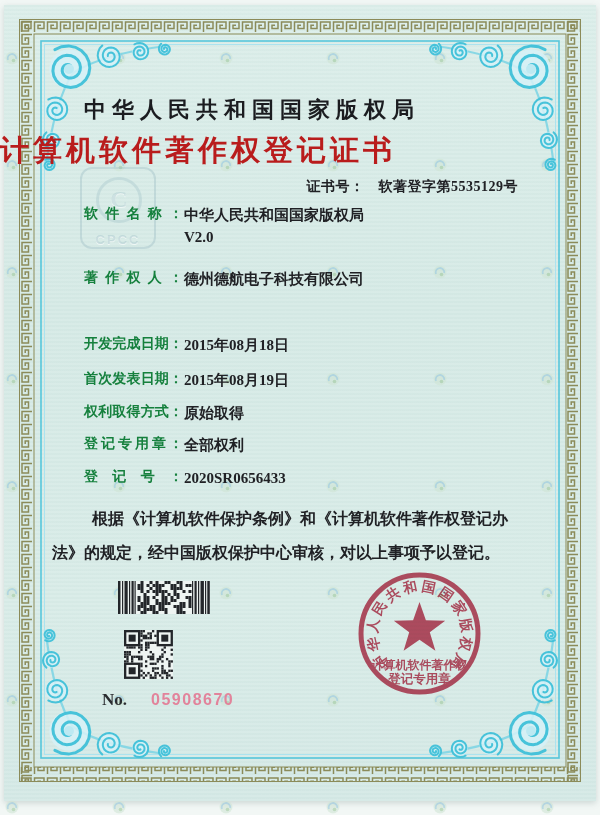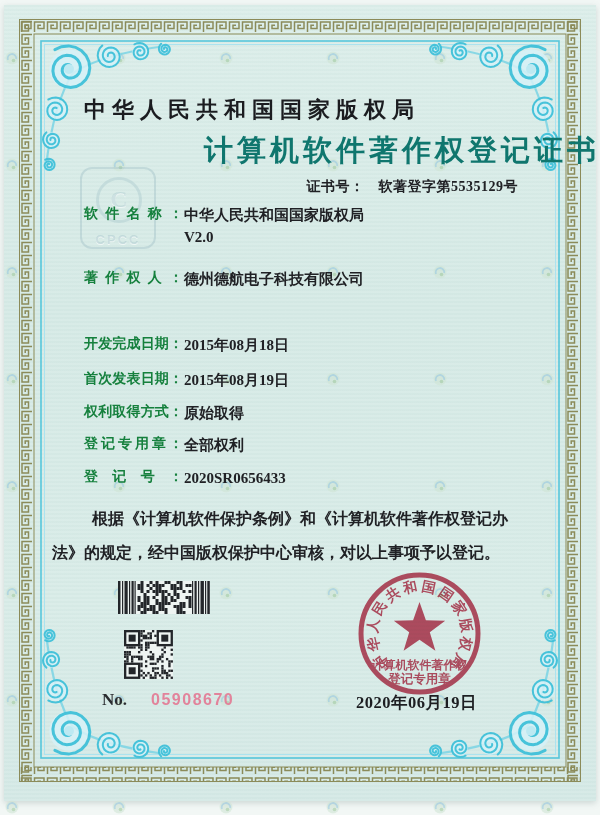--- a/index.html
+++ b/index.html
@@ -6,21 +6,21 @@
   body{width:600px;height:815px;background:#f2f7f5;font-family:"Liberation Serif","DejaVu Serif",serif;}
   .stage{position:relative;width:600px;height:815px;overflow:hidden;}
   .paper{position:absolute;left:4px;top:5px;width:592px;height:796px;
     background:linear-gradient(180deg,#dceeea 0%,#d6eae6 38%,#d9ece8 75%,#d5e9e6 100%);
     box-shadow:0 2px 6px rgba(90,120,115,.25);}
   .paper::after{content:"";position:absolute;inset:0;
     background:repeating-linear-gradient(0deg,rgba(255,255,255,.05) 0 2px,rgba(120,160,150,.03) 2px 4px);}
   svg.deco{position:absolute;left:0;top:0;width:600px;height:815px;}
   .txt{position:absolute;color:#202125;font-weight:bold;}
   .authority{top:95px;left:0;width:504px;text-align:center;font-size:22px;letter-spacing:6px;color:#1b1c20;}
-  .cert-title{top:131px;left:0;width:600px;text-align:right;font-size:29px;letter-spacing:4px;color:#0f766e;}
+  .cert-title{top:131px;left:0;width:600px;text-align:left;font-size:29px;letter-spacing:4px;color:#b91c1c;}
   .cert-no{top:178px;right:82px;font-size:14px;letter-spacing:.5px;}
   .cert-no .gap{display:inline-block;width:14px;}
   .row{position:absolute;left:0;width:600px;height:22px;}
   .lbl{position:absolute;left:84px;width:99px;font-size:14px;font-weight:bold;color:#15803d;
        text-align:justify;text-align-last:justify;line-height:20px;}
   .val{position:absolute;left:184px;width:340px;font-size:15px;font-weight:bold;color:#202125;
        white-space:pre-line;line-height:22px;}
   .statement{position:absolute;left:52px;top:502px;width:478px;margin:0;font-size:16px;line-height:34px;
        font-weight:bold;color:#202125;text-indent:40px;letter-spacing:0;}
   svg.barcode{position:absolute;left:118px;top:581px;}
@@ -690,14 +690,13 @@
           <text x="110.0" y="45.1" text-anchor="middle" dominant-baseline="central" font-size="14" font-weight="bold" fill="#c23a52" transform="rotate(57.3 110.0 45.1)">家</text>
           <text x="116.8" y="62.5" text-anchor="middle" dominant-baseline="central" font-size="14" font-weight="bold" fill="#c23a52" transform="rotate(80.2 116.8 62.5)">版</text>
           <text x="116.3" y="81.1" text-anchor="middle" dominant-baseline="central" font-size="14" font-weight="bold" fill="#c23a52" transform="rotate(103.1 116.3 81.1)">权</text>
           <text x="108.5" y="98.1" text-anchor="middle" dominant-baseline="central" font-size="14" font-weight="bold" fill="#c23a52" transform="rotate(126.0 108.5 98.1)">局</text>
         </g>
       <text x="70.5" y="106" text-anchor="middle" font-size="12" font-weight="bold" fill="#c23a52">计算机软件著作权</text>
       <text x="70.5" y="120" text-anchor="middle" font-size="12.5" font-weight="bold" fill="#c23a52">登记专用章</text>
     </g>
   </svg>
 
-  <div class="txt issue-date">2020年06月19日</div>
 </div>
 
 </body></html>

